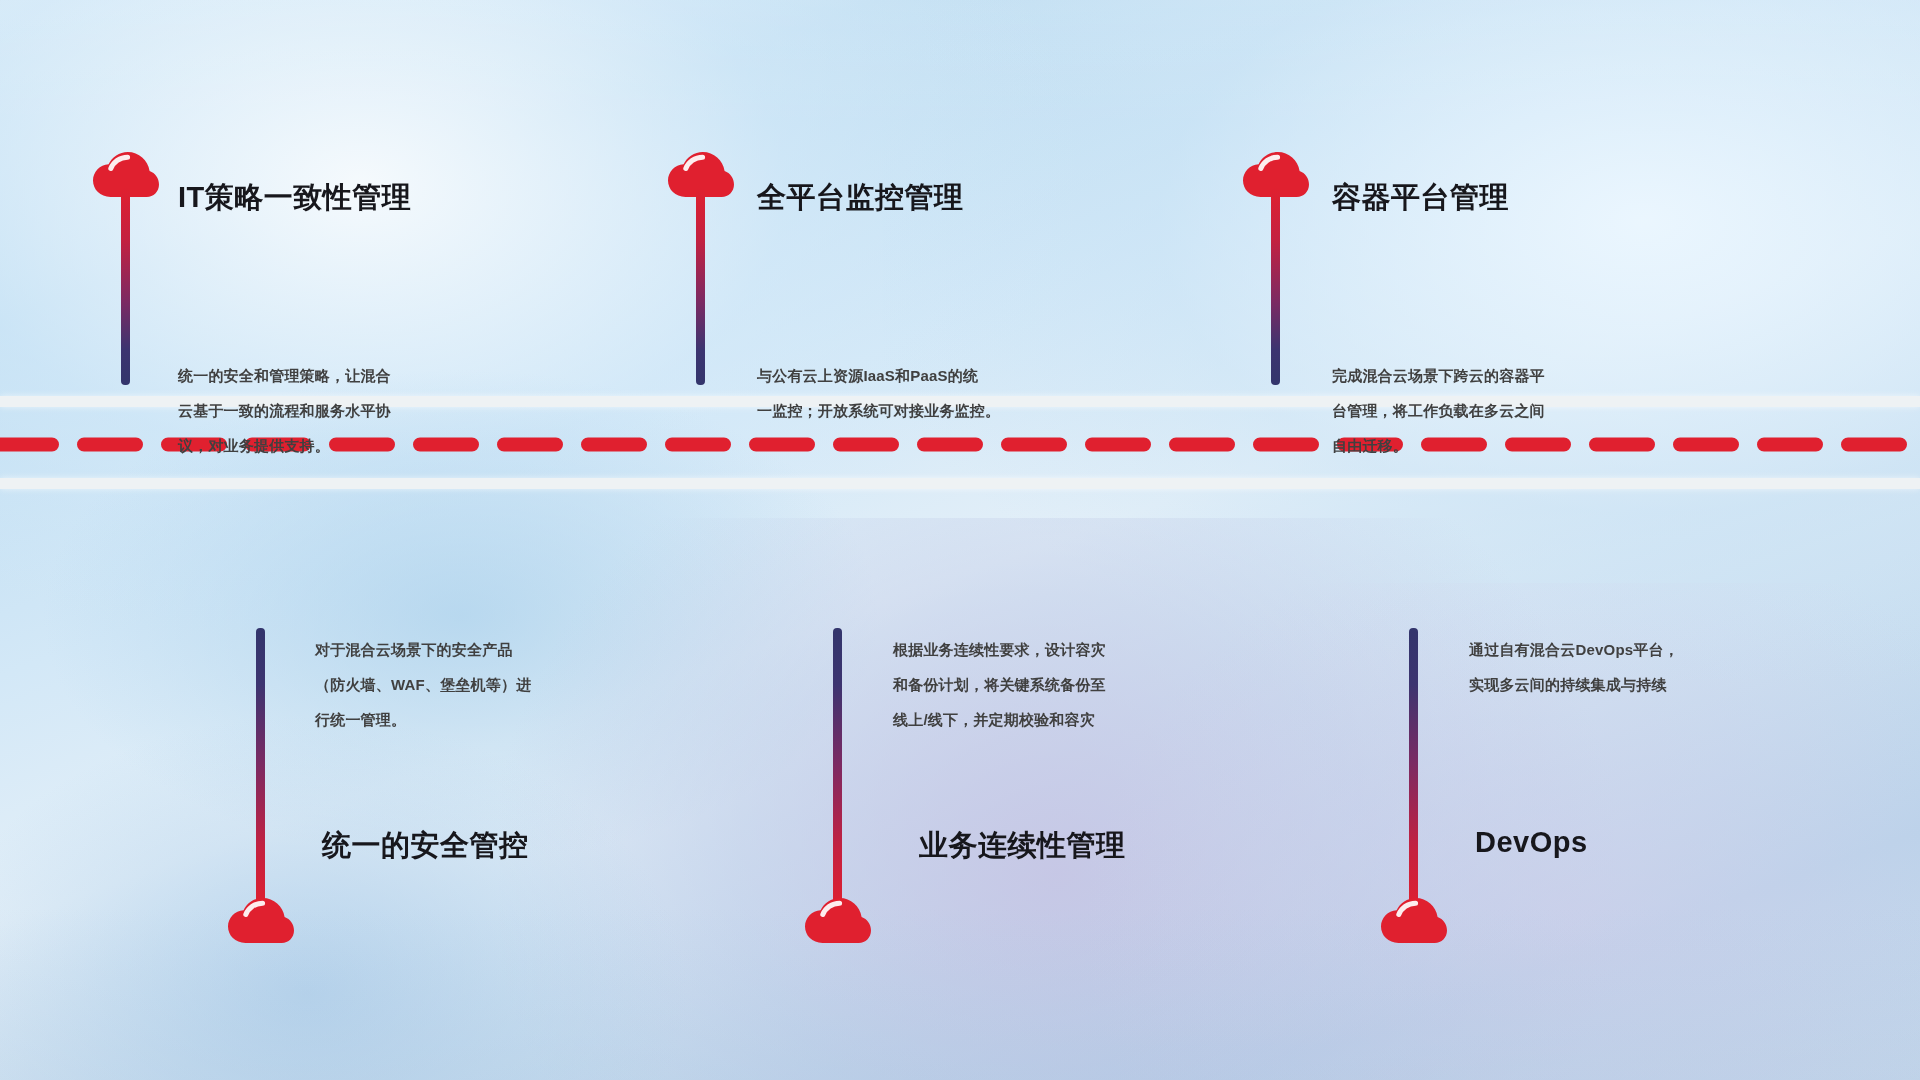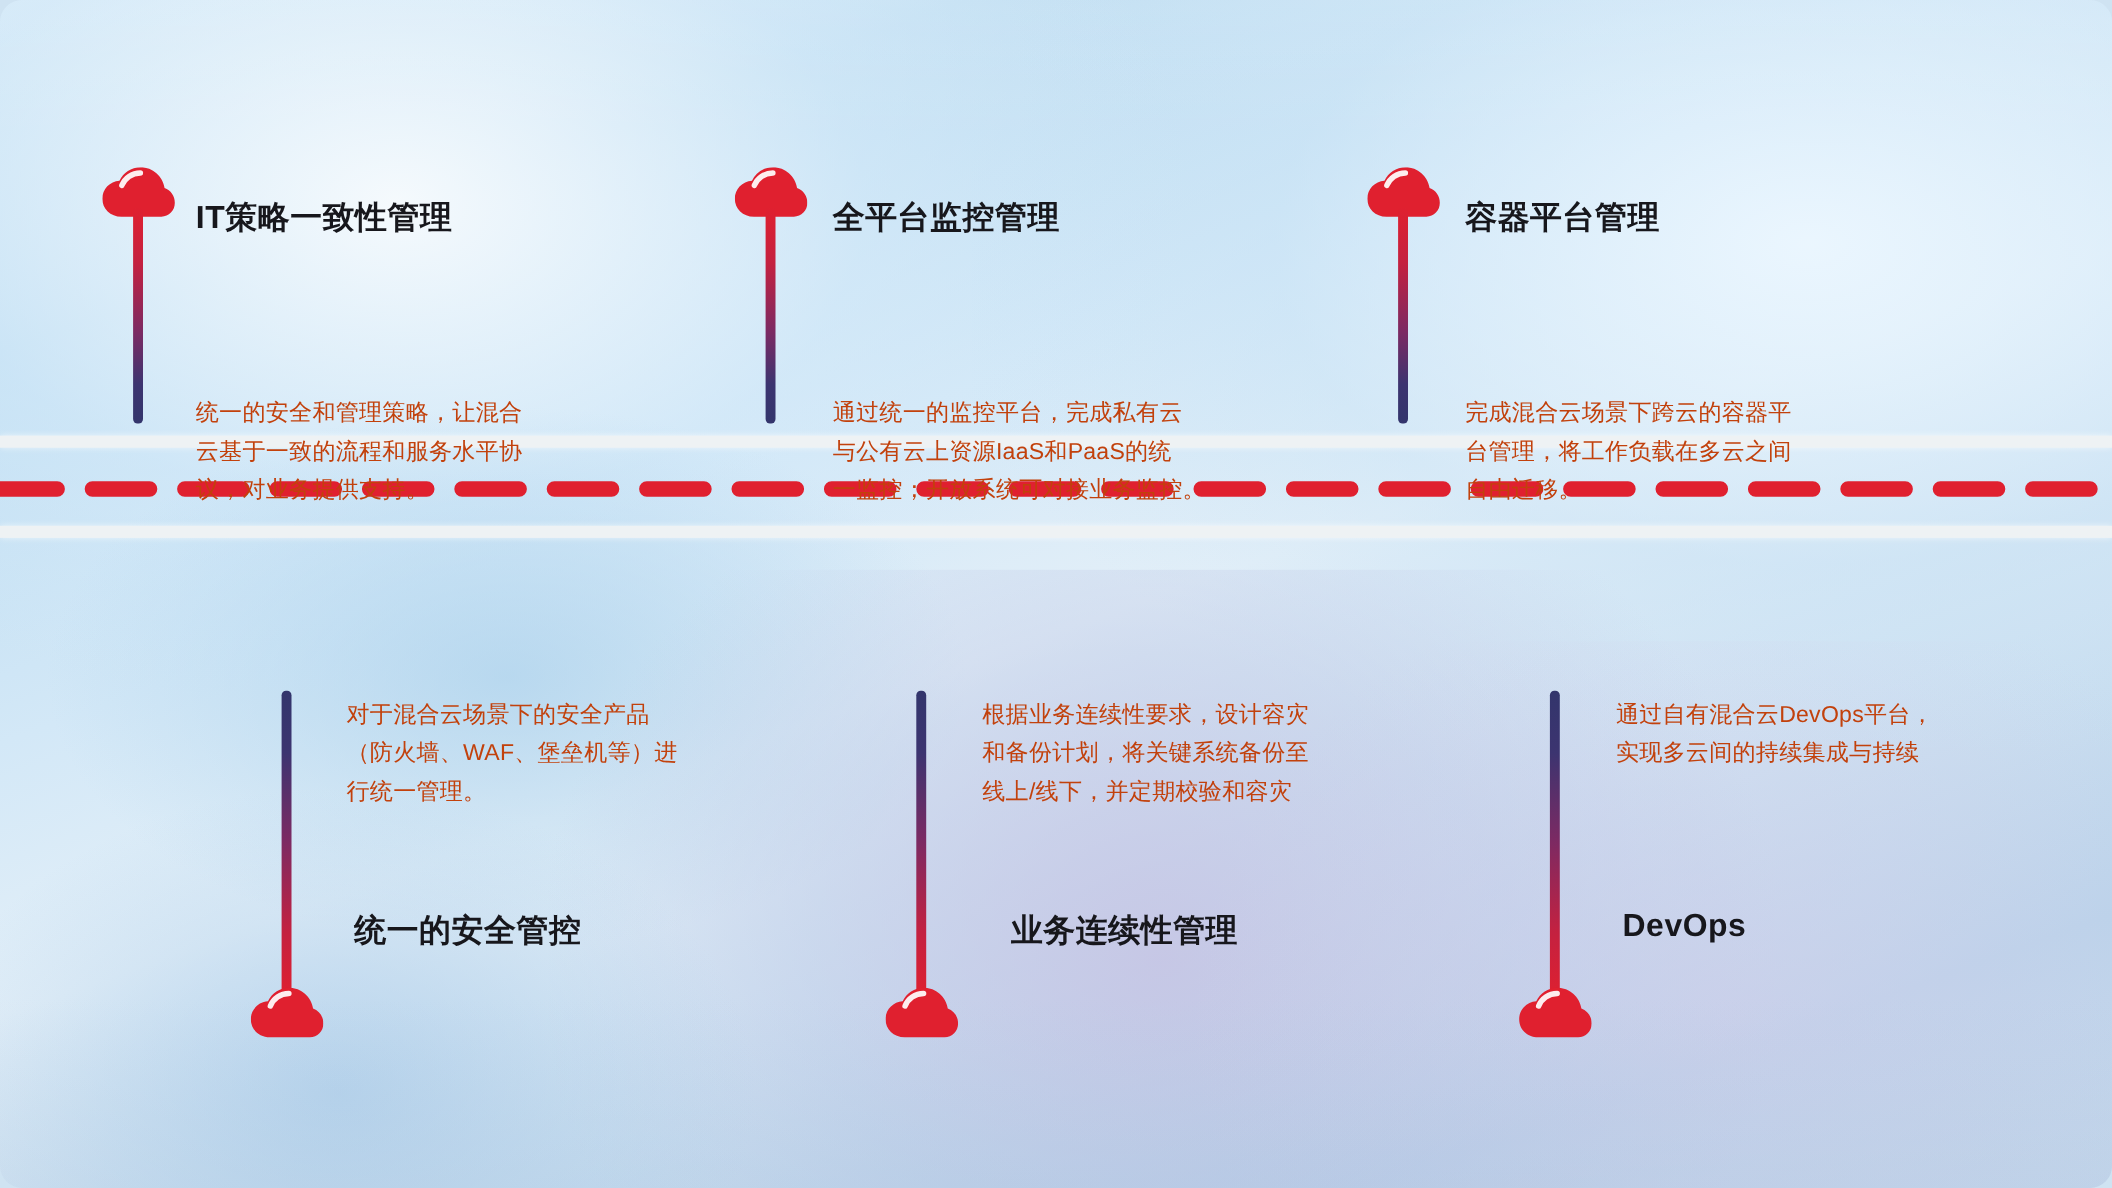--- a/index.html
+++ b/index.html
@@ -1,21 +1,21 @@
 <!DOCTYPE html>
 <html><head>
 <meta charset="utf-8">
 <style>
   html,body{margin:0;padding:0;}
   body{
     width:1920px;height:1080px;overflow:hidden;
     font-family:"Liberation Sans","DejaVu Sans",sans-serif;
     background:#cfe3f2;position:relative;
   }
-  #stage{position:absolute;inset:0;overflow:hidden;border-radius:20px;}
+  #stage{position:absolute;inset:0;overflow:hidden;}
 
   
   .bg-base{
     position:absolute;inset:0;
     background:linear-gradient(160deg,#cfe6f5 0%,#bcdcf1 18%,#d3e8f7 38%,#e3eff8 52%,#cfe2f2 70%,#b9d3ea 86%,#c6d9ec 100%);
   }
   .bg-glow-a{
     position:absolute;left:-6%;top:-18%;width:62%;height:78%;
     background:radial-gradient(ellipse at 40% 45%,rgba(255,255,255,.85) 0%,rgba(214,235,250,.55) 42%,rgba(186,218,240,0) 72%);
   }
@@ -69,22 +69,23 @@
   .cloud{position:absolute;width:66px;height:46px;}
   .cloud svg{display:block;}
 
   .heading{
     position:absolute;
     font-size:29px;font-weight:700;color:#17171c;
     letter-spacing:.5px;white-space:nowrap;
   }
   .body-text{
     position:absolute;
-    font-size:21px;line-height:35px;color:#c2410c;
+    font-size:15px;line-height:35px;color:#404040;
     letter-spacing:.2px;
+    font-weight:bold;
   }
   .body-text .ln{display:block;white-space:pre;}
 </style>
 </head>
 <body>
 
 <div id="stage">
 
   <div class="bg-base"></div>
   <div class="bg-glow-a"></div>
@@ -124,21 +125,20 @@
   <div class="item">
     <div class="cloud" style="left:668px;top:152px;">
       <svg width="66" height="46" viewBox="0 0 66 46">
         <path d="M17.5 45 C7.2 45 0 37.6 0 28.6 C0 19.9 6.9 12.8 15.6 12.3 C19 5 26.3 0 34.8 0 C45.8 0 55 8.2 56.6 18.9 C62.2 20.9 66 26.2 66 32.4 C66 39.4 60.5 45 53.7 45 Z" fill="#e0202f"></path>
         <path d="M17.8 16.5 C20.4 9.9 26.9 5.2 34.6 5.2" stroke="#ffffff" stroke-width="5" stroke-linecap="round" fill="none" opacity="0.92"></path>
       </svg>
     </div>
     <div class="stem down" style="left:696px;top:188px;height:197px;"></div>
     <div class="heading" style="left:757px;top:178px;">全平台监控管理</div>
     <div class="body-text" style="left:757px;top:358px;width:440px;">
-      <span class="ln">通过统一的监控平台，完成私有云</span>
       <span class="ln">与公有云上资源IaaS和PaaS的统</span>
       <span class="ln">一监控；开放系统可对接业务监控。</span>
     </div>
   </div>
 
   <div class="item">
     <div class="cloud" style="left:1243px;top:152px;">
       <svg width="66" height="46" viewBox="0 0 66 46">
         <path d="M17.5 45 C7.2 45 0 37.6 0 28.6 C0 19.9 6.9 12.8 15.6 12.3 C19 5 26.3 0 34.8 0 C45.8 0 55 8.2 56.6 18.9 C62.2 20.9 66 26.2 66 32.4 C66 39.4 60.5 45 53.7 45 Z" fill="#e0202f"></path>
         <path d="M17.8 16.5 C20.4 9.9 26.9 5.2 34.6 5.2" stroke="#ffffff" stroke-width="5" stroke-linecap="round" fill="none" opacity="0.92"></path>

